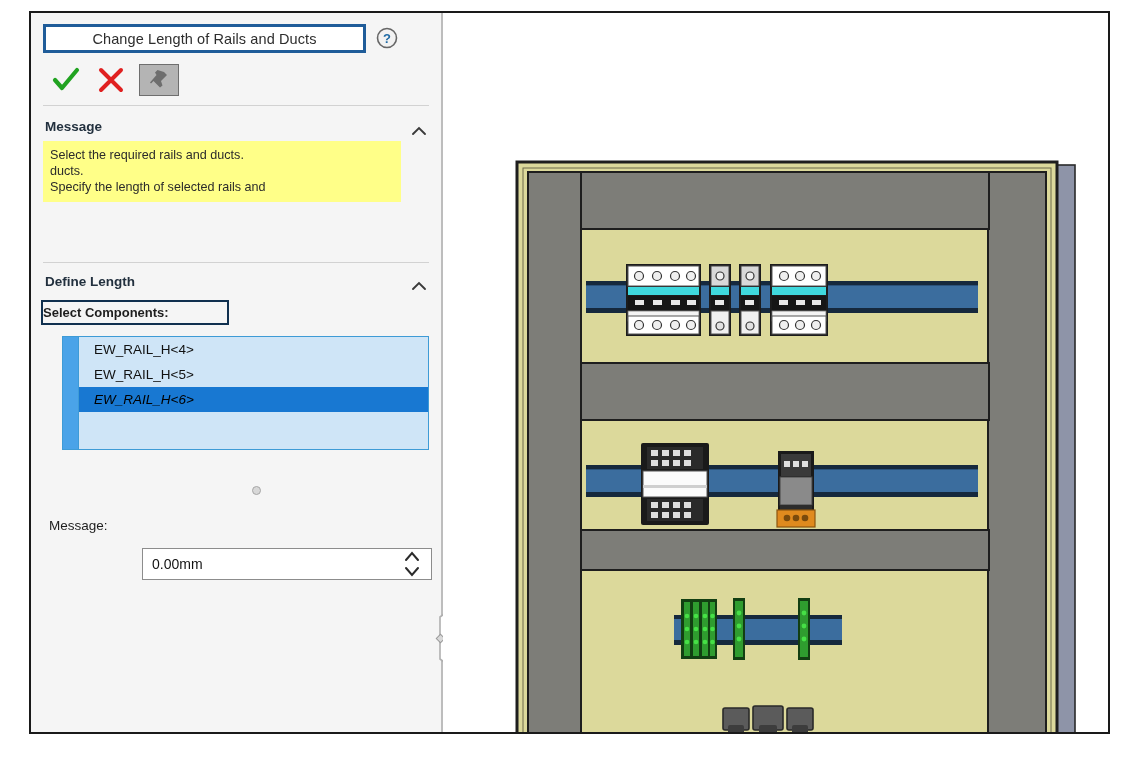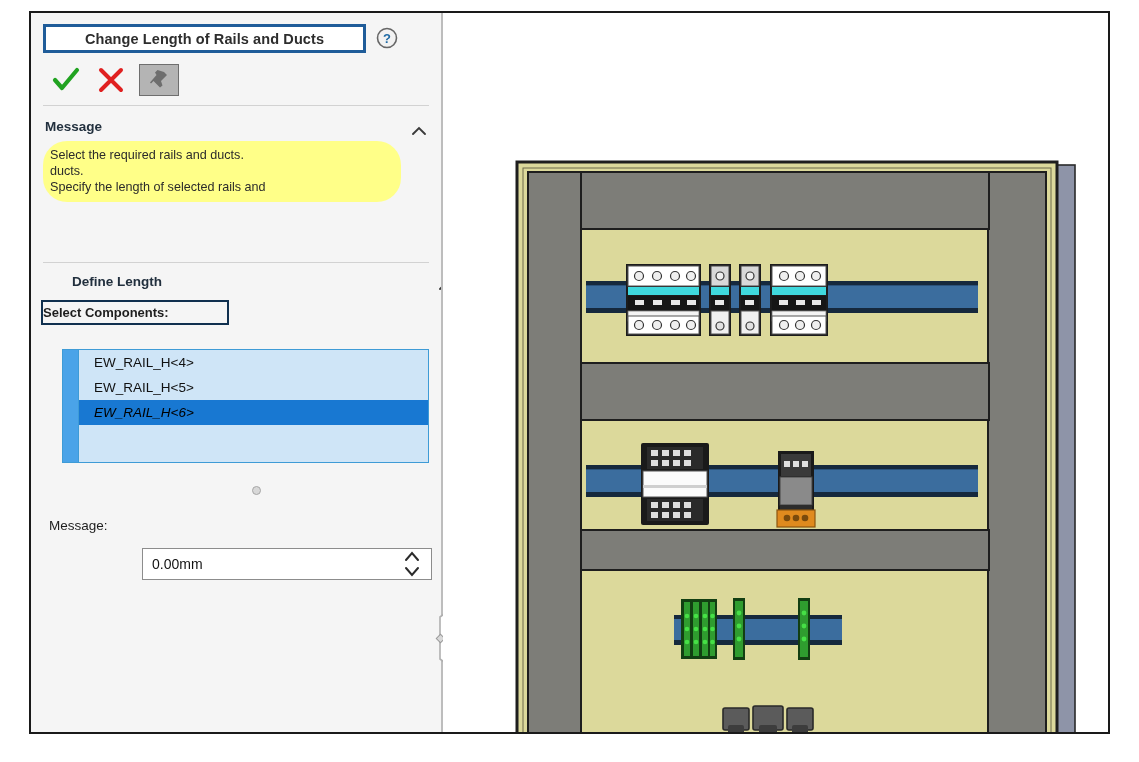--- a/index.html
+++ b/index.html
@@ -12,37 +12,37 @@
           border:2px solid #1a1a1a;background:#ffffff;box-sizing:border-box;}
 
   
   .panel{position:absolute;left:0;top:0;width:410px;height:100%;
          background:#f5f5f5;box-sizing:border-box;}
 
   .title-row{position:absolute;left:0;top:0;width:410px;height:48px;}
   .title-box{position:absolute;left:12px;top:11px;width:323px;height:29px;
              border:3px solid #1f5c99;background:#ffffff;box-sizing:border-box;
              display:flex;align-items:center;justify-content:center;}
-  .title-box span{font-size:14.5px;font-weight:bold;color:#2d2d2d;letter-spacing:.1px;}
+  .title-box span{font-size:14.5px;font-weight:normal;color:#2d2d2d;letter-spacing:.1px;}
   .help-icon{position:absolute;left:345px;top:14px;width:22px;height:22px;}
 
   .btn-row{position:absolute;left:0;top:46px;width:410px;height:44px;}
   .ok-btn{position:absolute;left:20px;top:6px;width:30px;height:30px;cursor:pointer;}
   .cancel-btn{position:absolute;left:65px;top:6px;width:30px;height:30px;cursor:pointer;}
   .pin-btn{position:absolute;left:108px;top:5px;width:40px;height:32px;
            background:#b4b4b4;border:1px solid #6e6e6e;box-sizing:border-box;cursor:pointer;}
 
   .hr{position:absolute;left:12px;width:386px;height:1px;background:#d2d2d2;}
 
   .sec-hdr{position:absolute;left:12px;width:386px;height:24px;}
   .sec-hdr .lbl{position:absolute;left:2px;top:3px;font-size:13.5px;font-weight:bold;color:#22303e;}
   .chev{position:absolute;right:2px;top:6px;width:16px;height:10px;}
 
   .msg-box{position:absolute;left:12px;width:358px;background:#ffff88;
-           padding:6px 7px 7px 7px;box-sizing:border-box;border-radius:24px;}
+           padding:6px 7px 7px 7px;box-sizing:border-box;}
   .msg-box p{margin:0;font-size:12.6px;line-height:16px;color:#2b2b2b;}
 
   .sel-comp-box{position:absolute;left:10px;width:188px;height:25px;
                 border:2px solid #10304f;background:#f5f5f5;box-sizing:border-box;
                 display:flex;align-items:center;}
   .sel-comp-box span{font-size:13px;font-weight:bold;color:#1e1e1e;}
 
   .listbox{position:absolute;left:47px;width:351px;height:114px;
            border:1px solid #3e9bd6;background:#cfe5f7;box-sizing:border-box;cursor:pointer;}
   .listbox .strip{position:absolute;left:-17px;top:-1px;width:17px;height:114px;
@@ -120,34 +120,34 @@
       </div>
 
       <div class="msg-box" style="top:128px;">
         <p>Select the required rails and ducts.</p>
         <p>ducts.</p>
         <p>Specify the length of selected rails and</p>
       </div>
 
       <div class="hr" style="top:249px;"></div>
 
-      <div class="sec-hdr" style="top:258px;margin-left:27px;">
+      <div class="sec-hdr" style="top:258px;">
         <div class="lbl">Define Length</div>
         <div class="chev">
           <svg width="16" height="10" viewBox="0 0 16 10">
             <path d="M2 8 L8 2 L14 8" stroke="#3a3a3a" stroke-width="1.9" fill="none" stroke-linecap="round"></path>
           </svg>
         </div>
       </div>
 
       <div class="sel-comp-box" style="top:287px;">
         <span>Select Components:</span>
       </div>
 
-      <div class="listbox" style="top:323px;margin-top:13px;">
+      <div class="listbox" style="top:323px;">
         <div class="strip"></div>
         <div class="li">EW_RAIL_H&lt;4&gt;</div>
         <div class="li">EW_RAIL_H&lt;5&gt;</div>
         <div class="li sel">EW_RAIL_H&lt;6&gt;</div>
       </div>
 
       <div class="grip" style="top:473px;"></div>
 
       <div class="len-lbl" style="top:505px;">Message:</div>
 

